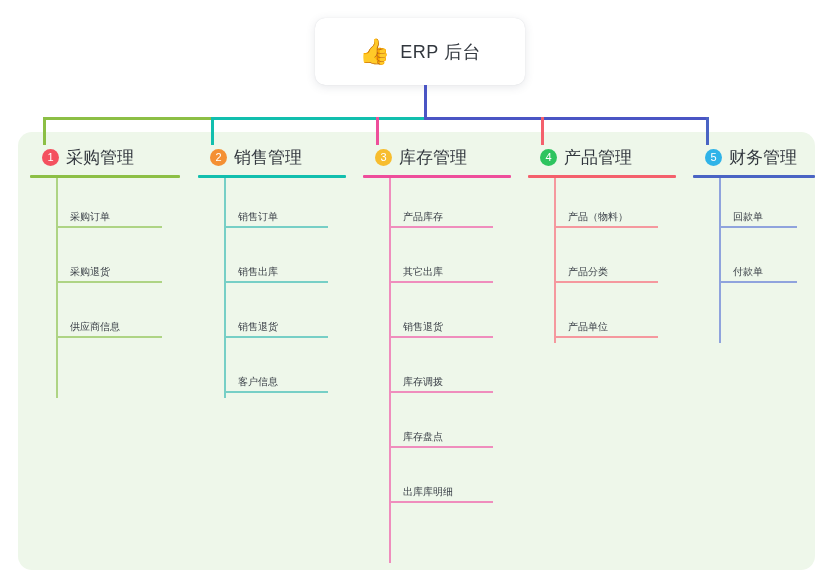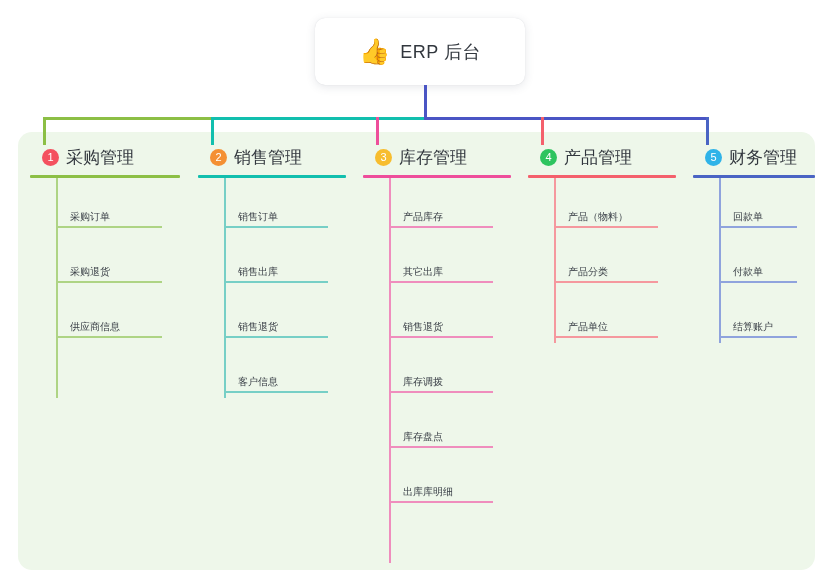--- a/index.html
+++ b/index.html
@@ -194,21 +194,17 @@
         <div class="leaves">
           <div class="spine" style="background: rgb(143, 163, 221); height: 165px;"></div>
           <div class="leaf">
             <span class="leaf-label">回款单</span>
             <div class="leaf-rule" style="background: rgb(143, 163, 221); width: 78px;"></div>
           </div>
           <div class="leaf">
             <span class="leaf-label">付款单</span>
             <div class="leaf-rule" style="background: rgb(143, 163, 221); width: 78px;"></div>
           </div>
-          <div class="leaf">
-            <span class="leaf-label">结算账户</span>
-            <div class="leaf-rule" style="background: rgb(143, 163, 221); width: 78px;"></div>
-          </div>
         </div>
       </div>
     </div>
 
 </div>
 
 </body></html>

